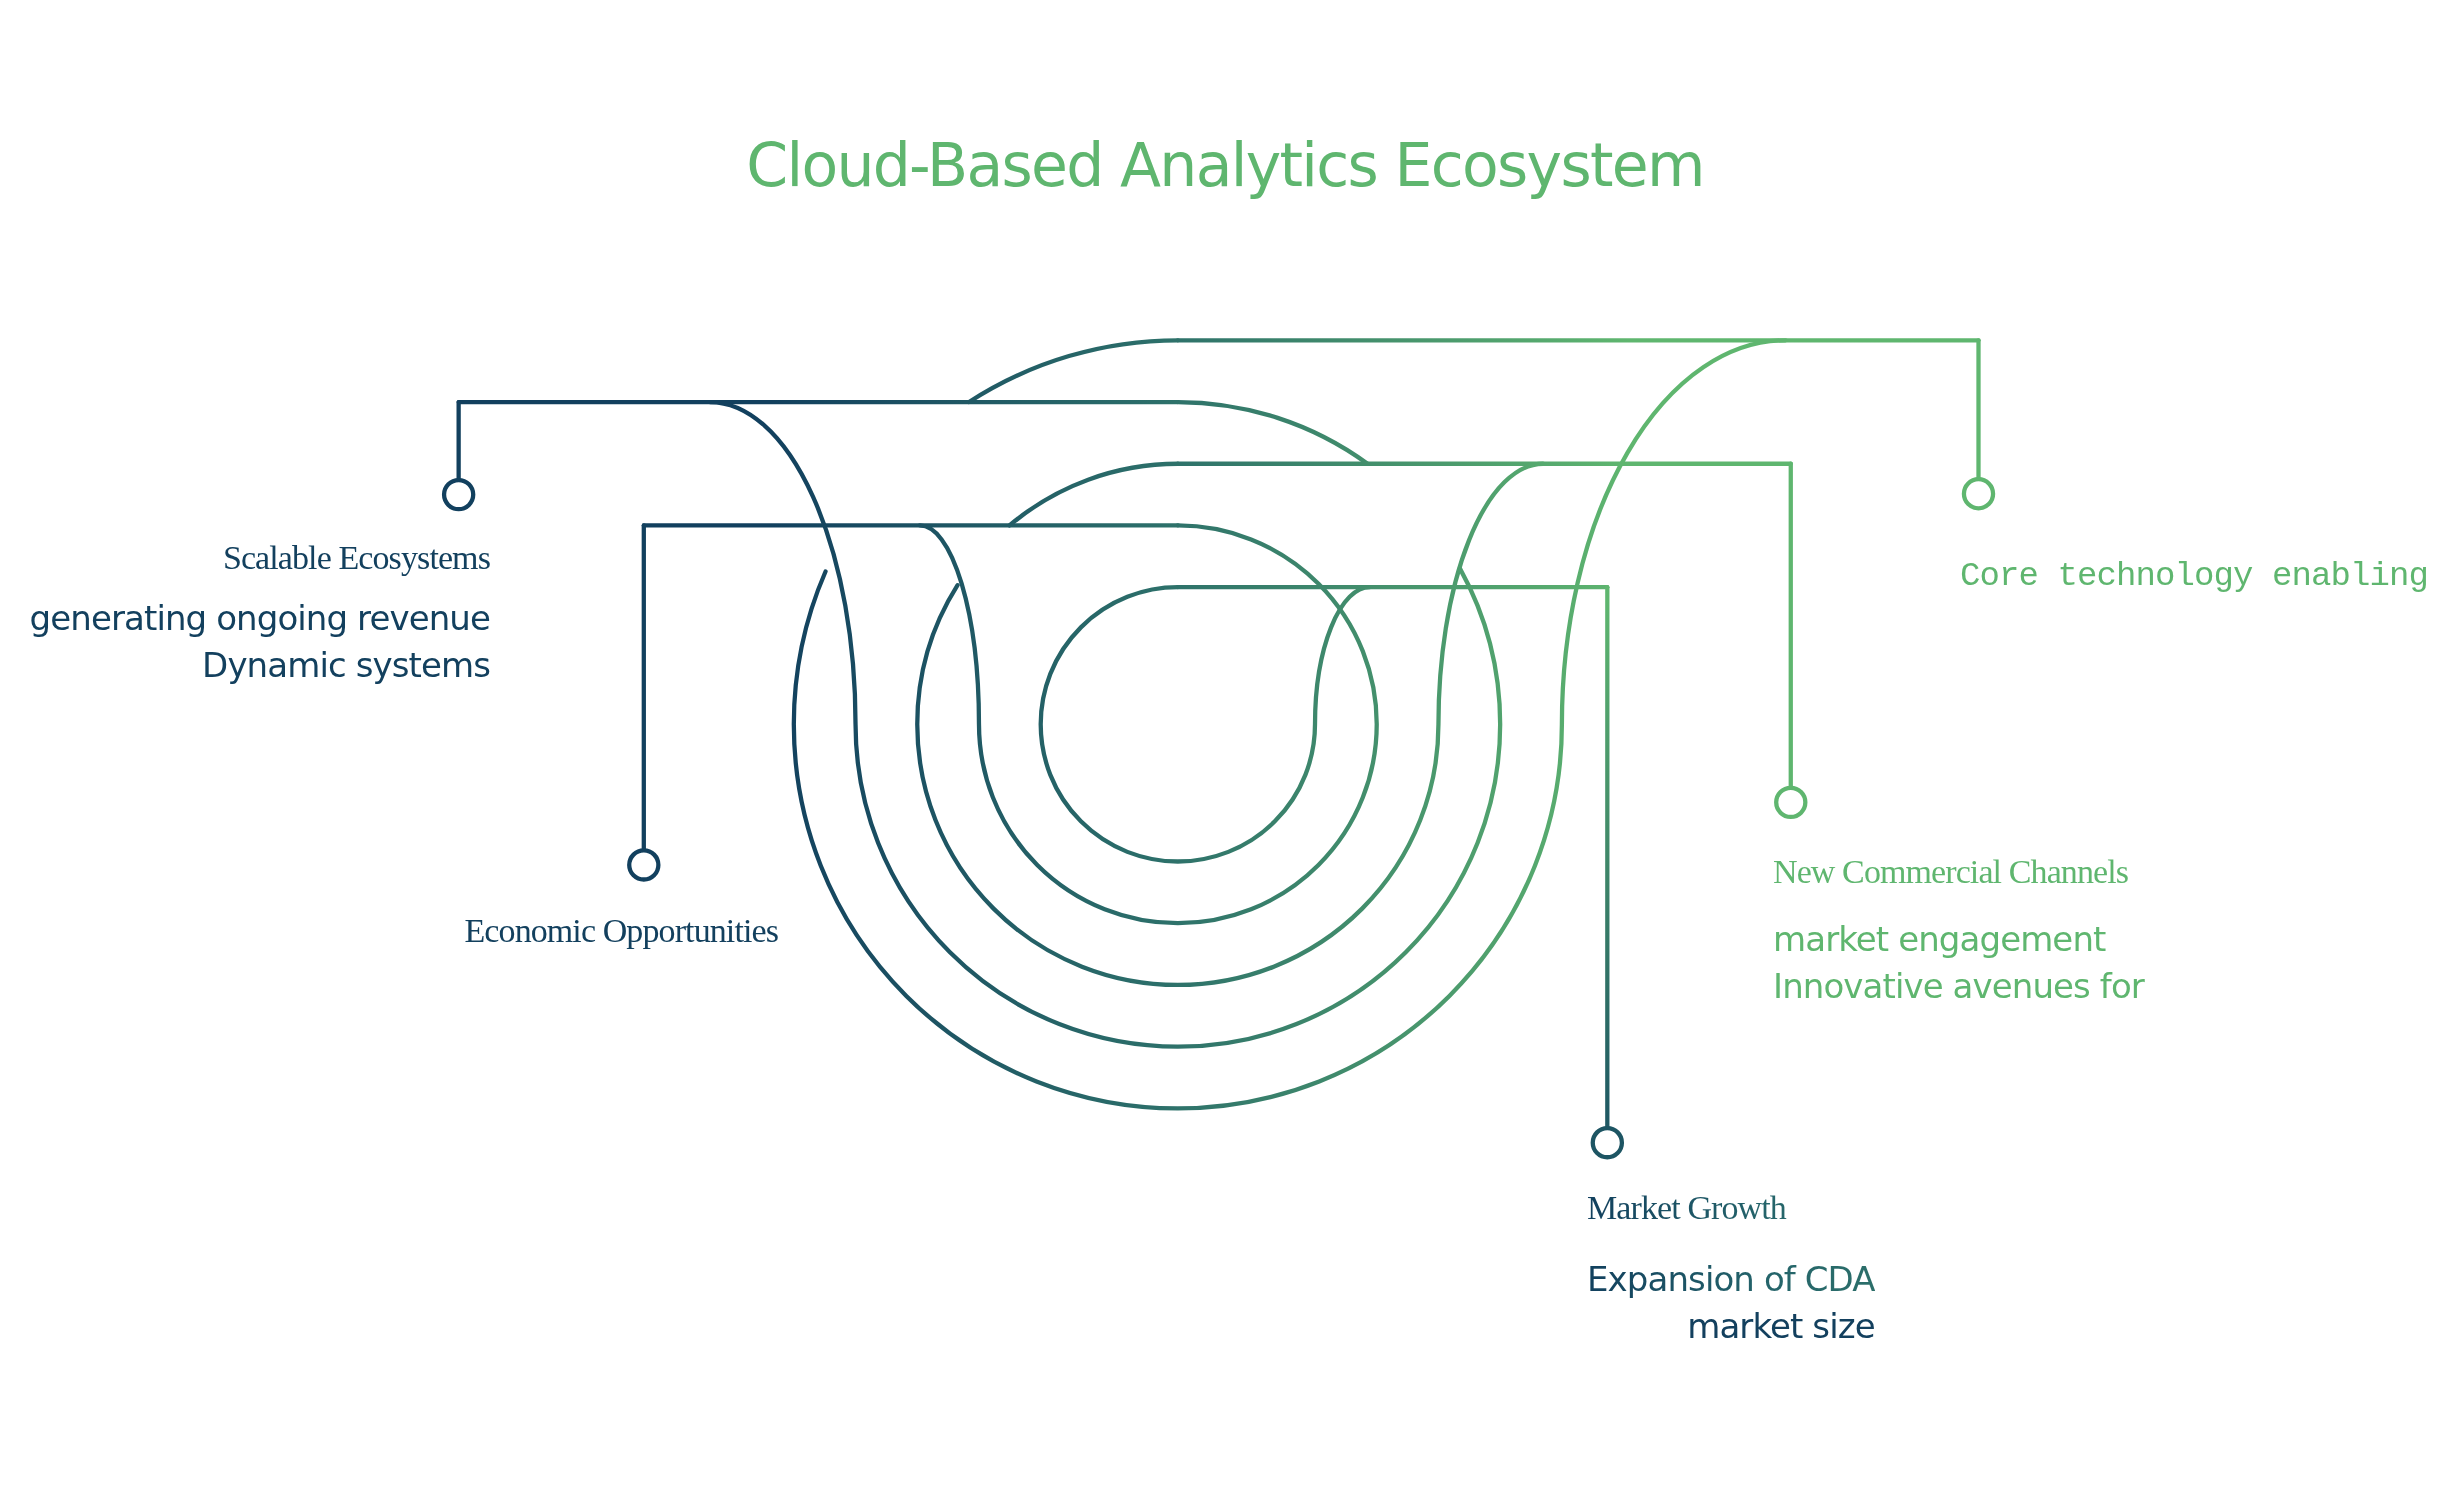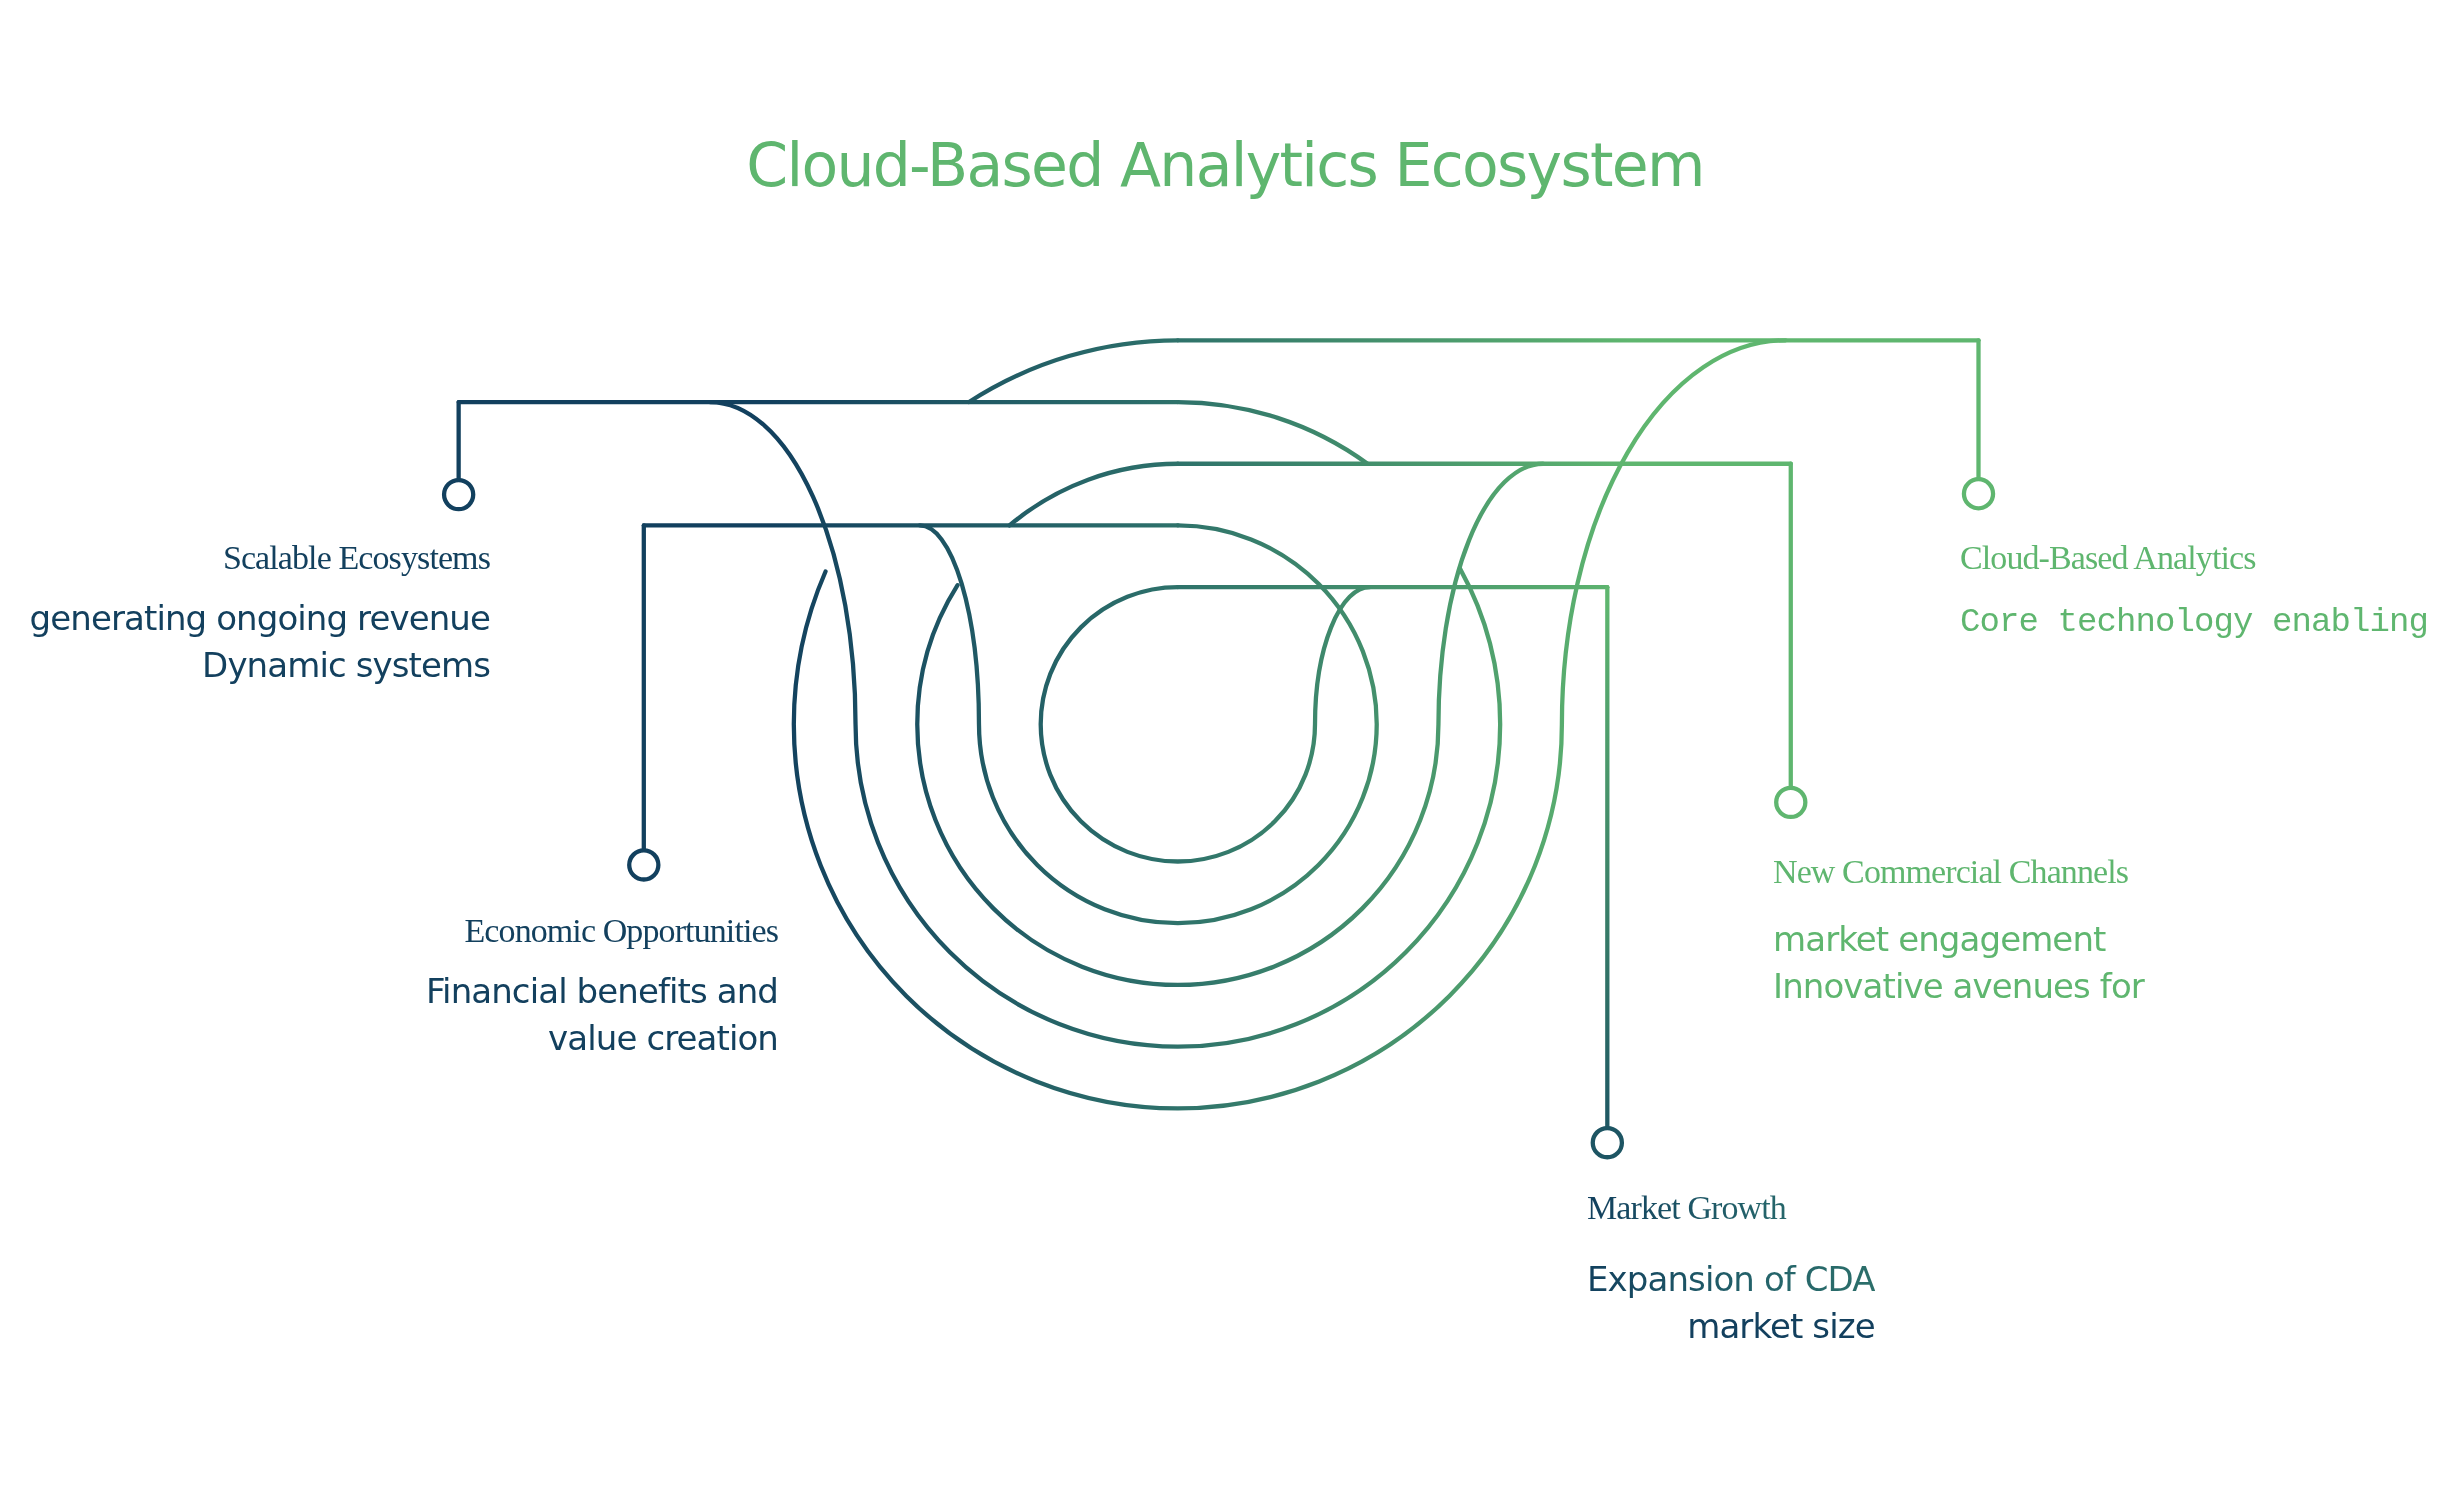--- a/index.html
+++ b/index.html
@@ -69,28 +69,23 @@
 <div class="label right-al dark" style="right: 1948px; top: 535px;">
   <div class="ttl">Scalable Ecosystems</div>
   <div class="desc">
     <div>generating ongoing revenue</div>
     <div>Dynamic systems</div>
   </div>
 </div>
 
 <div class="label right-al dark" style="right: 1660px; top: 908px;">
   <div class="ttl">Economic Opportunities</div>
-  <div class="desc">
-    <div>Financial benefits and</div>
-    <div>value creation</div>
-  </div>
 </div>
 
 <div class="label green" style="left: 1960px; top: 535px;">
-  <div class="ttl">Cloud-Based Analytics</div>
   <div class="desc" style="margin-top:18px;font-family:Liberation Mono, monospace;">
     <div>Core technology enabling</div>
   </div>
 </div>
 
 <div class="label green" style="left: 1773px; top: 823px; margin-top: 26px;">
   <div class="ttl">New Commercial Channels</div>
   <div class="desc" style="margin-top:21.4px;">
     <div>market engagement</div>
     <div>Innovative avenues for</div>

